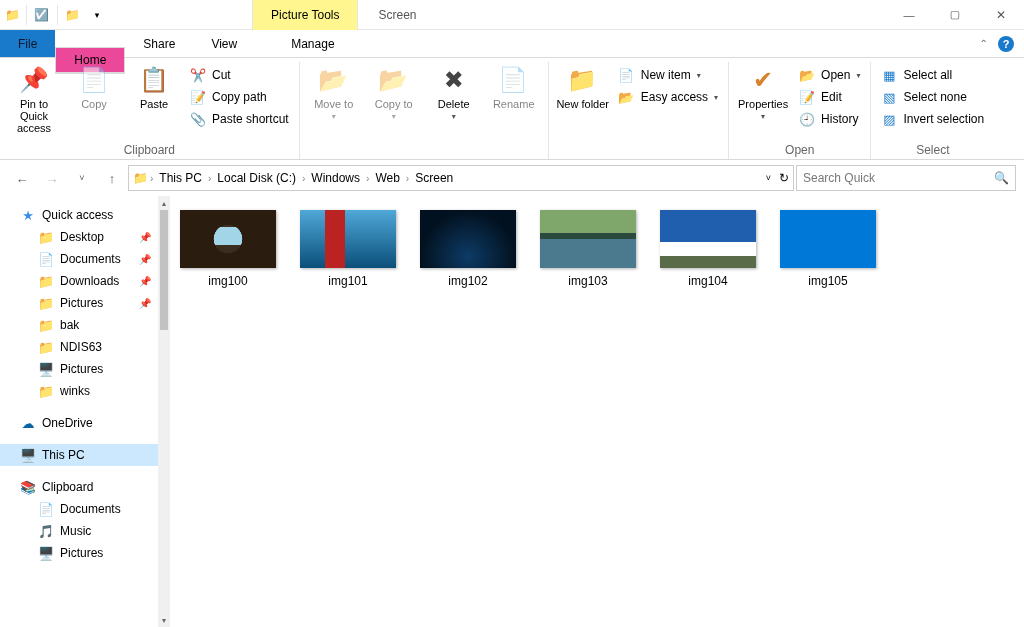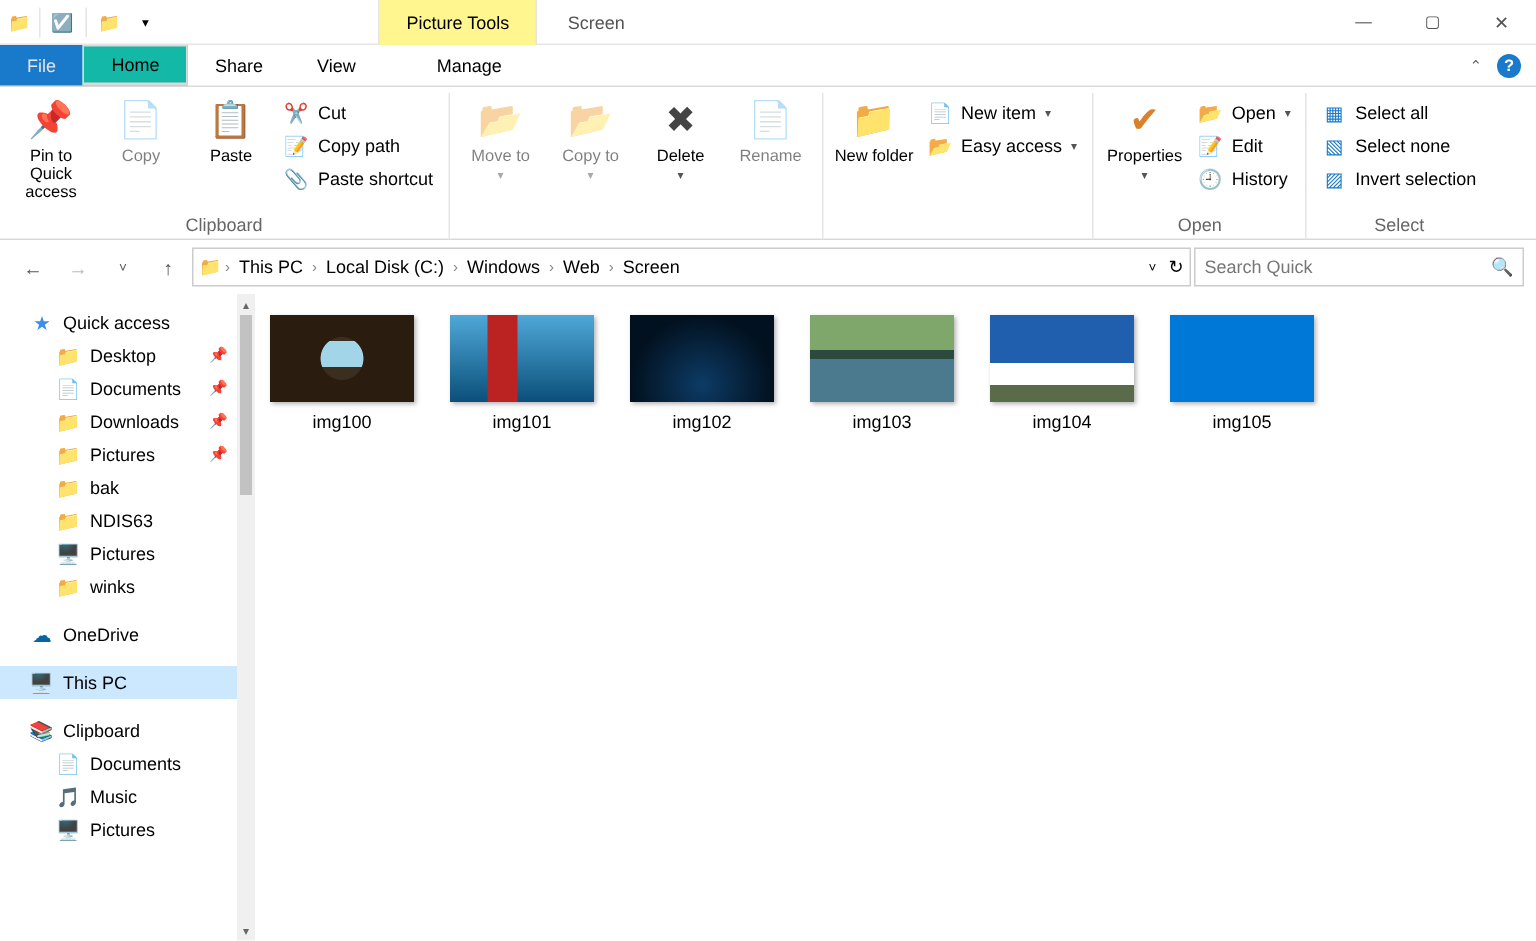--- a/index.html
+++ b/index.html
@@ -15,22 +15,22 @@
     .title-text { padding-left: 20px; font-size: 12px; color: #555; }
     .titlebar-right { margin-left: auto; display: flex; }
     .winbtn { width: 46px; height: 30px; display: flex; align-items: center; justify-content: center; color: #555; }
     .winbtn.minimize::before { content:"—"; font-size:11px; }
     .winbtn.maximize::before { content:"▢"; font-size:11px; }
     .winbtn.close::before { content:"✕"; font-size:12px; }
 
     
     .tabs { height: 28px; display: flex; align-items: center; border-bottom: 1px solid #d9d9d9; }
     .tab { padding: 0 18px; height: 100%; display:flex; align-items:center; font-size: 12px; cursor: default; }
-    .tab.file { background: #1979ca; color: #e5e5e5; }
-    .tab.active { border-bottom: 2px solid #d9d9d9; border-top:1px solid #d9d9d9; border-left:1px solid #d9d9d9; border-right:1px solid #d9d9d9; background:#14b8a6; position:relative; top:0; }
+    .tab.file { background: #1979ca; color: #0f172a; }
+    .tab.active { border-bottom: 2px solid #d9d9d9; border-top:1px solid #d9d9d9; border-left:1px solid #d9d9d9; border-right:1px solid #d9d9d9; background:#ec4899; position:relative; top:17px; }
     .tabs .spacer { flex:1; }
     .tabs .right { display:flex; align-items:center; gap:10px; padding-right:10px; }
     .help-icon { width:16px; height:16px; border-radius:50%; background:#1979ca; color:#fff; display:flex; align-items:center; justify-content:center; font-size:11px; font-weight:bold; }
 
     
     .ribbon { height: 102px; display:flex; border-bottom:1px solid #d9d9d9; padding-top:4px; }
     .group { display:flex; flex-direction:column; border-right:1px solid #e5e5e5; padding:0 6px; }
     .group-body { flex:1; display:flex; align-items:flex-start; gap:4px; }
     .group-label { text-align:center; font-size:12px; color:#666; padding:2px 0; }
     .big-btn { display:flex; flex-direction:column; align-items:center; justify-content:flex-start; width:56px; padding-top:2px; text-align:center; font-size:11px; gap:2px; }

